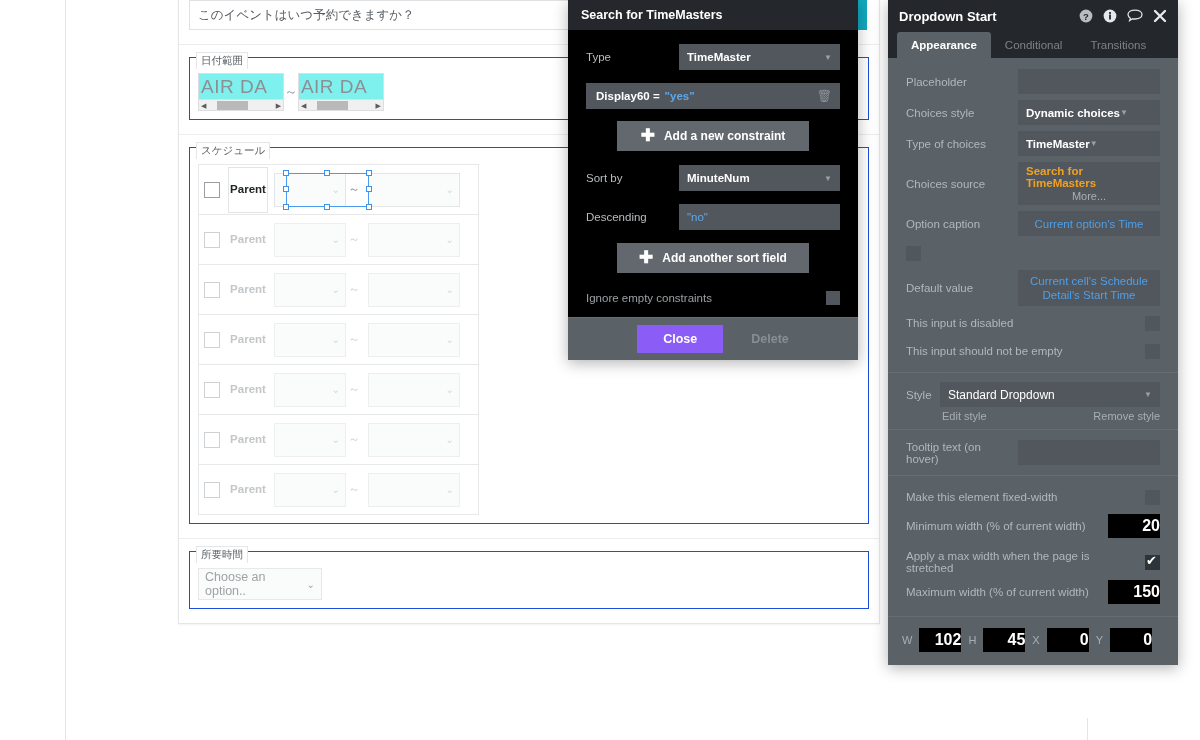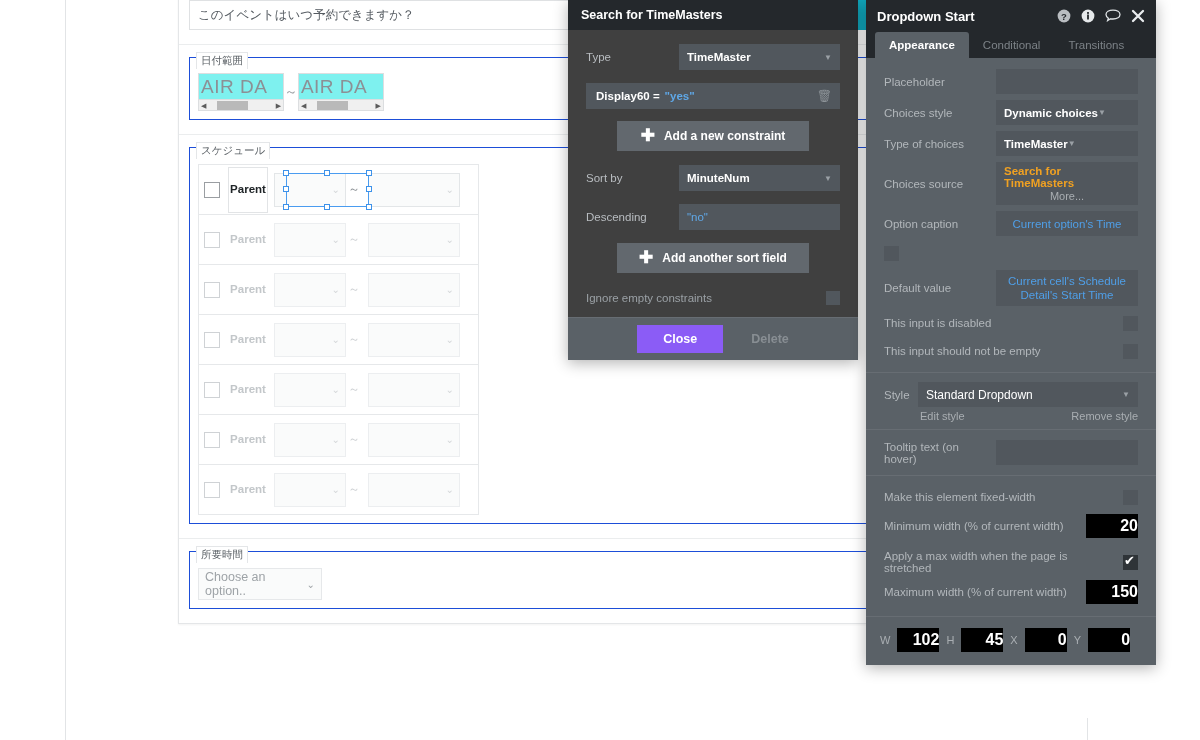--- a/index.html
+++ b/index.html
@@ -115,21 +115,21 @@
   
   .dlg { position: absolute; box-shadow: 0 3px 14px rgba(0,0,0,.30); }
 
   
   #searchDlg { left: 568px; top: 0px; width: 290px; }
   .s-title {
     height: 30px; background: #24282c; color: #fff;
     display: flex; align-items: center; padding: 0 13px;
     font-size: 12.5px; font-weight: bold;
   }
-  .s-body { background: #404040; padding: 14px 18px 10px 18px; }
+  .s-body { background: #000000; padding: 14px 18px 10px 18px; }
   .s-row { display: flex; align-items: center; margin-bottom: 13px; }
   .s-lab { width: 93px; font-size: 11.5px; color: #b9bdc1; }
   .s-ddn {
     flex: 1; height: 26px; background: #51575d; display: flex; align-items: center;
     justify-content: space-between; padding: 0 8px; font-size: 11.5px; color: #ffffff;
     font-weight: bold;
   }
   .s-ddn .car { font-size: 8px; color: #9aa0a5; }
   .s-val {
     flex: 1; height: 26px; background: #51575d; display: flex; align-items: center;
@@ -159,21 +159,21 @@
     background: #5a6167; border-top: 1px solid #676d73; height: 43px;
     display: flex; align-items: center; justify-content: center; gap: 28px;
   }
   .btn-close {
     background: #8b5cf6; color: #fff; font-size: 12.5px; font-weight: bold;
     padding: 7px 26px;
   }
   .btn-del { color: #888e93; font-size: 12.5px; font-weight: bold; }
 
   
-  #propDlg { left: 866px; top: 0px; width: 290px; }
+  #propDlg { left: 888px; top: 0px; width: 290px; }
   .p-title {
     height: 32px; background: #24282c; color: #fff;
     display: flex; align-items: center; padding: 0 11px;
     font-size: 13px; font-weight: bold; justify-content: space-between;
   }
   .p-icons { display: flex; align-items: center; gap: 10px; }
   .p-icons svg { display: block; }
   .p-tabs { background: #24282c; display: flex; padding: 0 9px; height: 26px; }
   .p-tab {
     font-size: 11.5px; padding: 0 14px; height: 26px; line-height: 26px;

